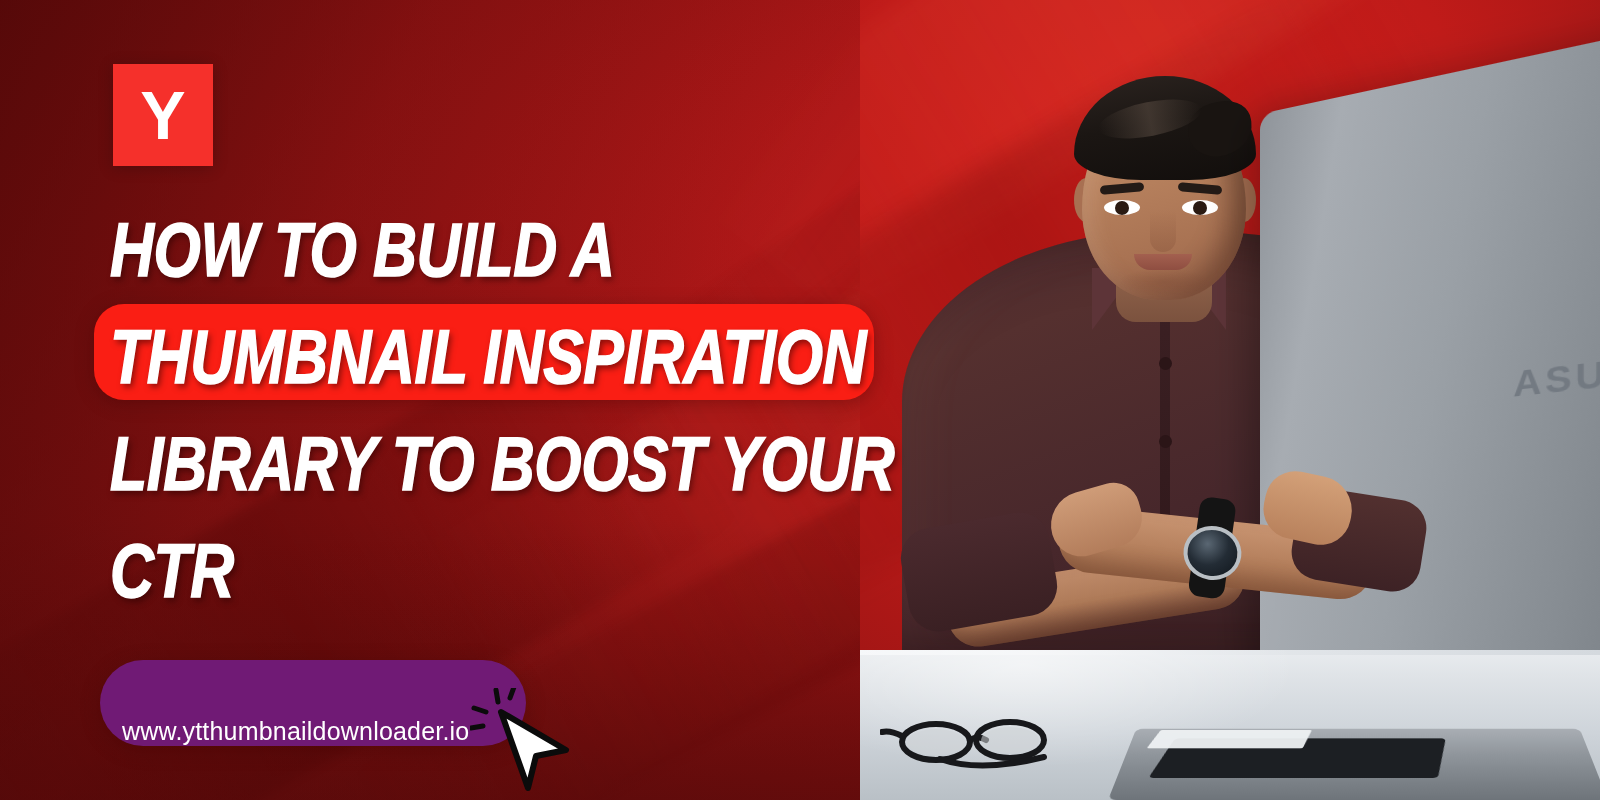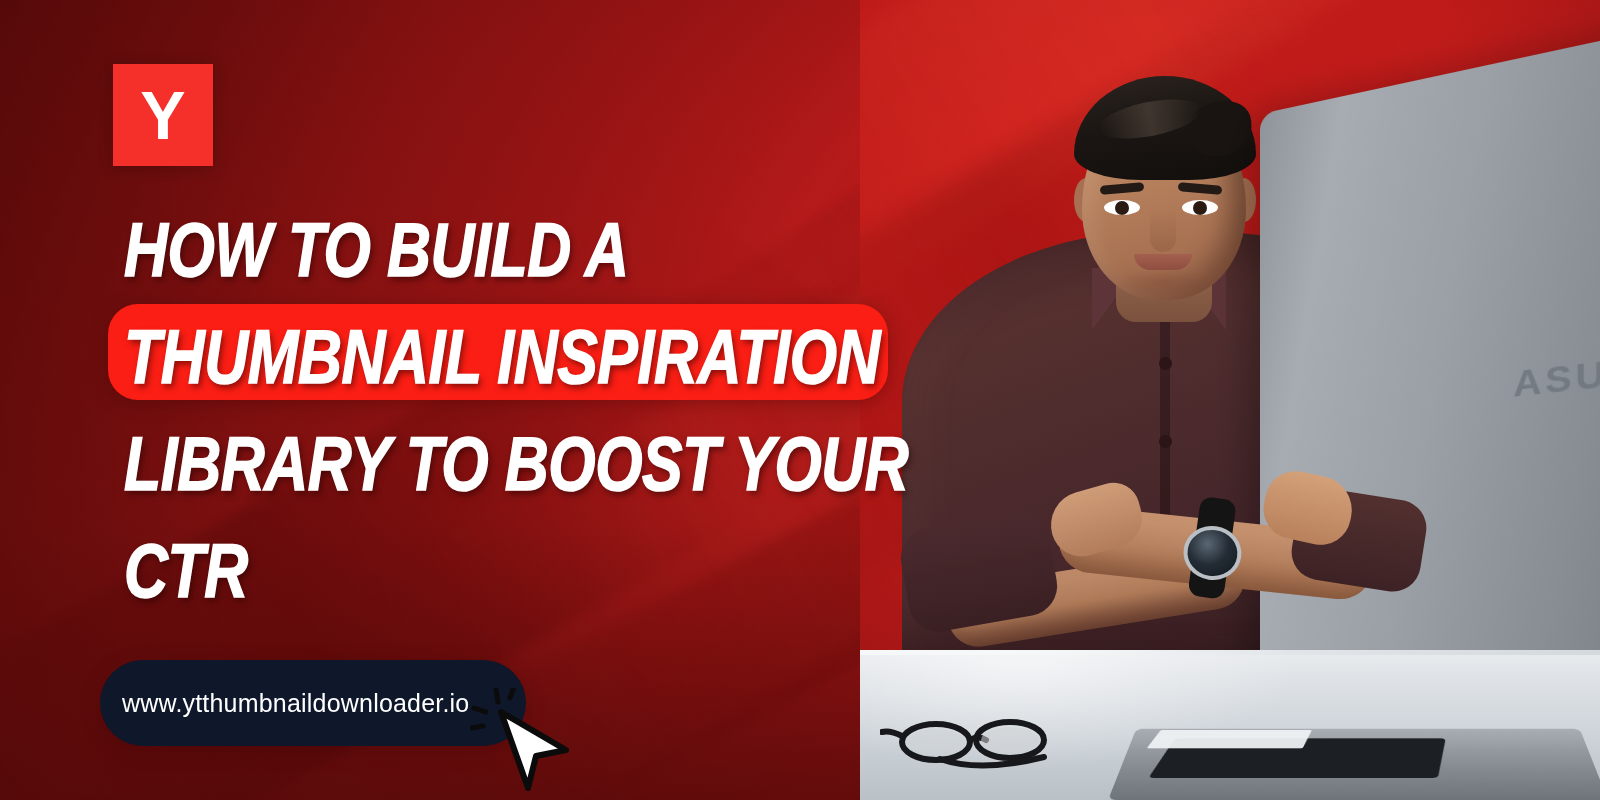--- a/index.html
+++ b/index.html
@@ -67,21 +67,21 @@
     font-size: 68px;
     font-weight: 700;
     line-height: 1;
     letter-spacing: 0px;
     font-family: "Liberation Sans", sans-serif;
   }
 
   
   .headline {
     position: absolute;
-    left: 124px;
+    left: 110px;
     top: 196px;
     width: 840px;
   }
   .hl-line {
     position: relative;
     display: block;
     color: #ffffff;
     font-family: "Liberation Sans", sans-serif;
     font-weight: 700;
     font-style: italic;
@@ -108,25 +108,25 @@
     z-index: 2;
   }
 
   
   .url-pill {
     position: absolute;
     left: 100px;
     top: 660px;
     width: 426px;
     height: 86px;
-    background: #0f172a;
+    background: #701a75;
     border-radius: 43px;
     box-shadow: 0 4px 20px rgba(60,0,0,.30);
     display: flex;
-    align-items: center;
+    align-items: flex-end;
   }
   .url-text {
     color: #ffffff;
     font-family: "Liberation Sans", sans-serif;
     font-weight: 400;
     font-size: 25px;
     letter-spacing: 0.2px;
     padding-left: 22px;
     white-space: nowrap;
   }

